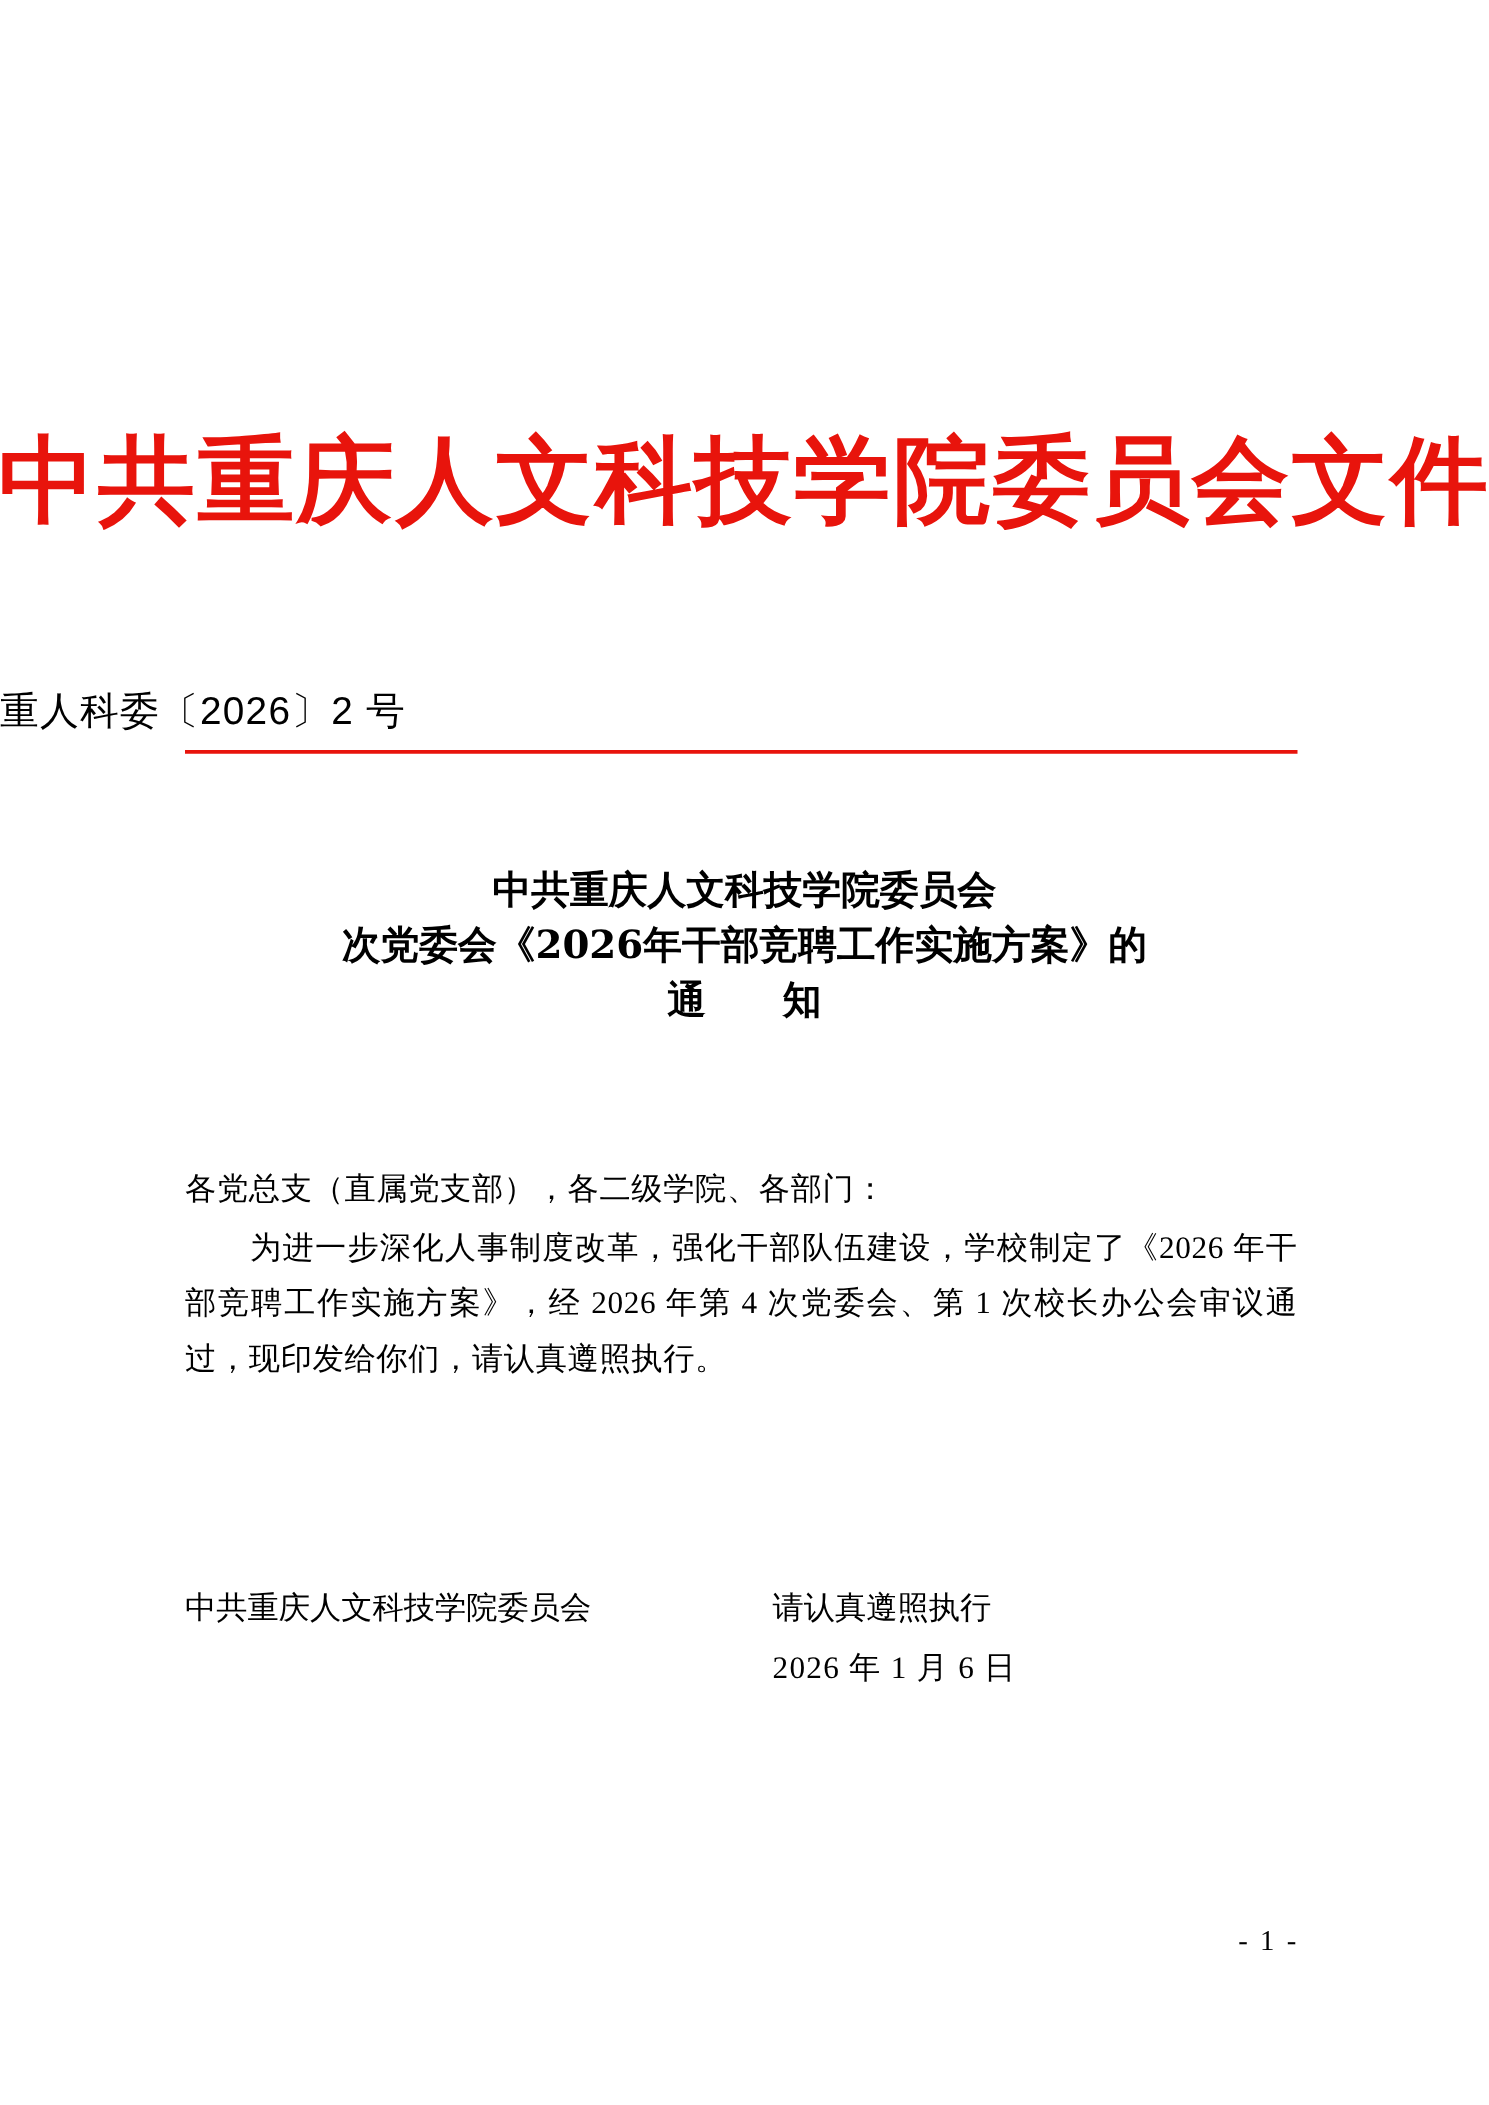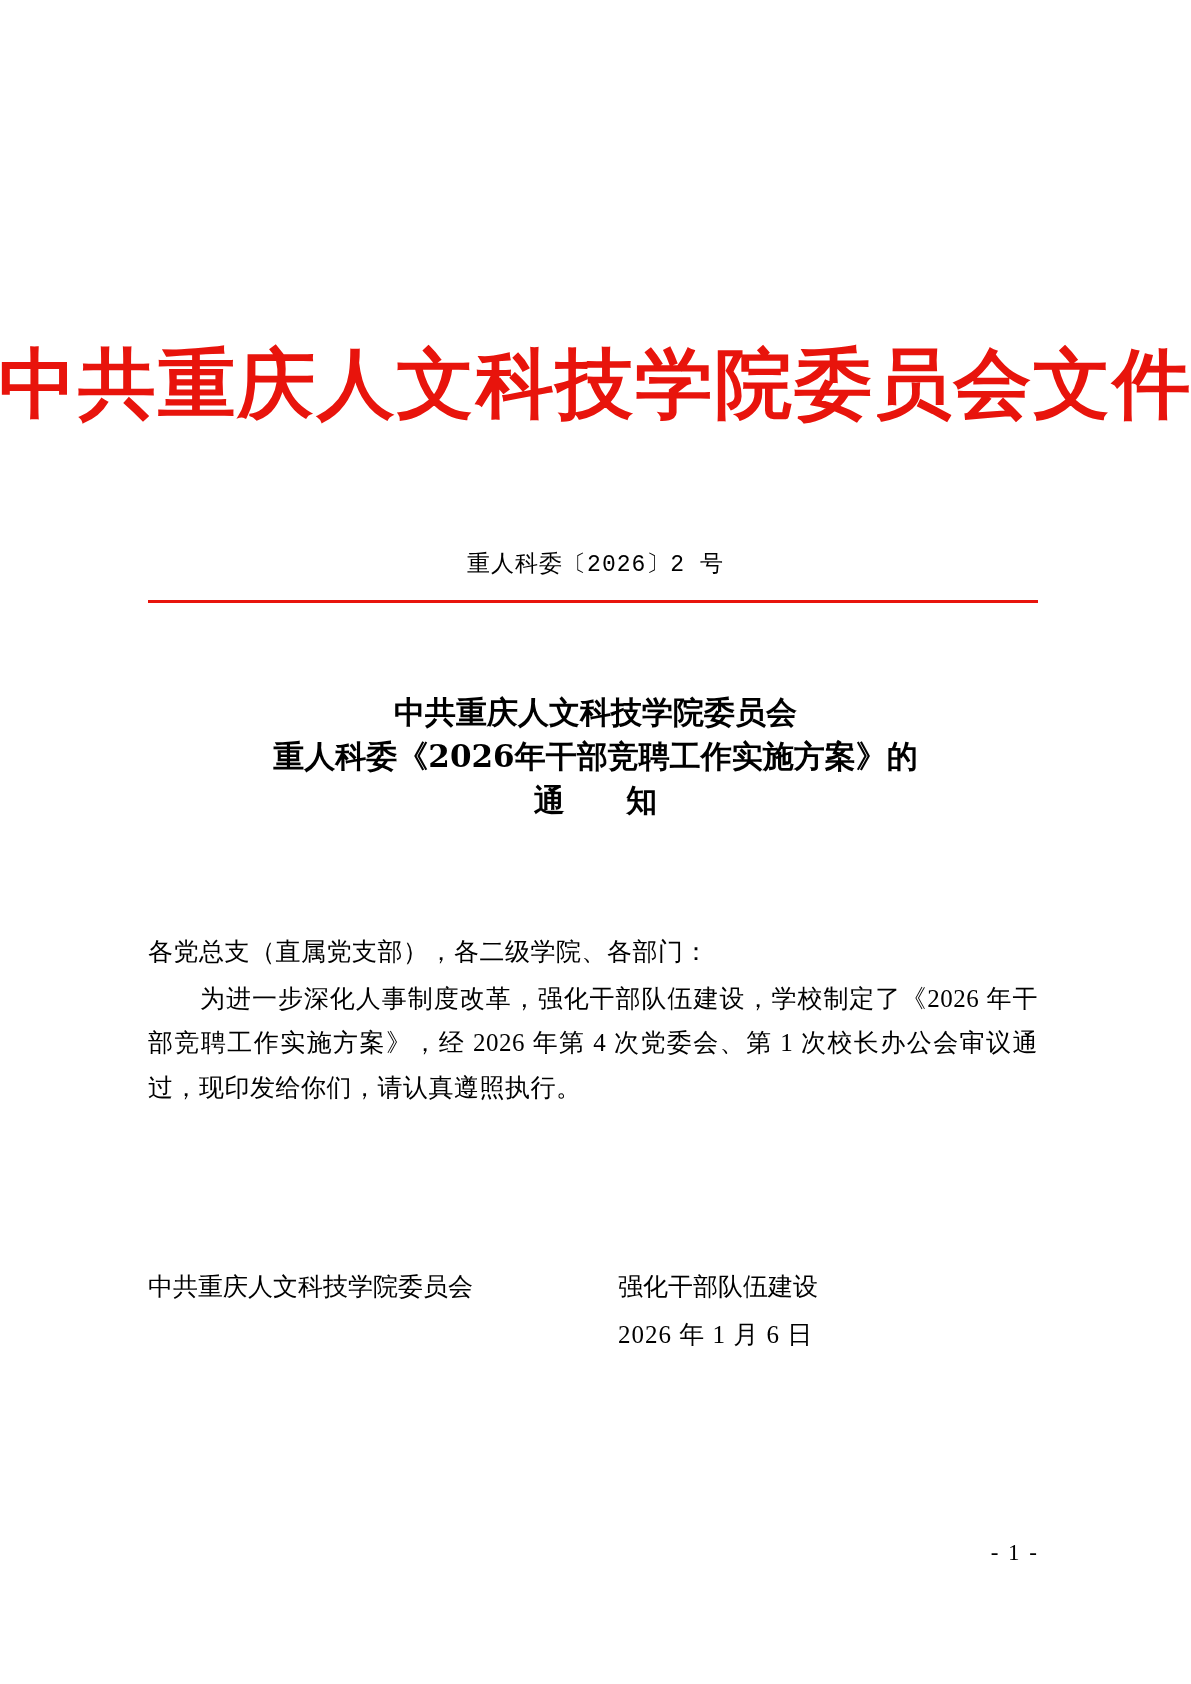--- a/index.html
+++ b/index.html
@@ -37,24 +37,24 @@
     line-height: 1.15;
     white-space: nowrap;
     transform: scaleX(1.02);
   }
 
   .doc-number {
     position: absolute;
     top: 548px;
     left: 0;
     width: 100%;
-    text-align: center;
-    font-size: 23px;
+    text-align: left;
+    font-size: 31px;
     letter-spacing: 1px;
-    font-family: Liberation Mono, monospace;
+    font-family: Liberation Sans, sans-serif;
   }
 
   .red-rule {
     position: absolute;
     top: 600px;
     left: 148px;
     width: 890px;
     height: 3px;
     background: #e8140c;
   }
@@ -147,36 +147,36 @@
 <div class="page">
 
   <div class="masthead">中共重庆人文科技学院委员会文件</div>
 
   <div class="doc-number">重人科委〔2026〕2 号</div>
 
   <div class="red-rule"></div>
 
   <div class="title-block">
     <span class="title-line">中共重庆人文科技学院委员会</span>
-    <span class="title-line">重人科委《2026年干部竞聘工作实施方案》的</span>
+    <span class="title-line">次党委会《2026年干部竞聘工作实施方案》的</span>
     <span class="title-line">
       <span>通</span>
       <span class="gap"></span>
       <span>知</span>
     </span>
   </div>
 
   <div class="body-area">
     <p class="salutation">各党总支（直属党支部），各二级学院、各部门：</p>
     <p class="para">为进一步深化人事制度改革，强化干部队伍建设，学校制定了《2026 年干部竞聘工作实施方案》，经 2026 年第 4 次党委会、第 1 次校长办公会审议通过，现印发给你们，请认真遵照执行。</p>
   </div>
 
   <div class="sign-block">
     <div class="sign-row">
       <span class="sign-left">中共重庆人文科技学院委员会</span>
-      <span class="sign-right">强化干部队伍建设</span>
+      <span class="sign-right">请认真遵照执行</span>
     </div>
     <div class="sign-date">2026 年 1 月 6 日</div>
   </div>
 
   <div class="page-number">- 1 -</div>
 
 </div>
 
 </body></html>

